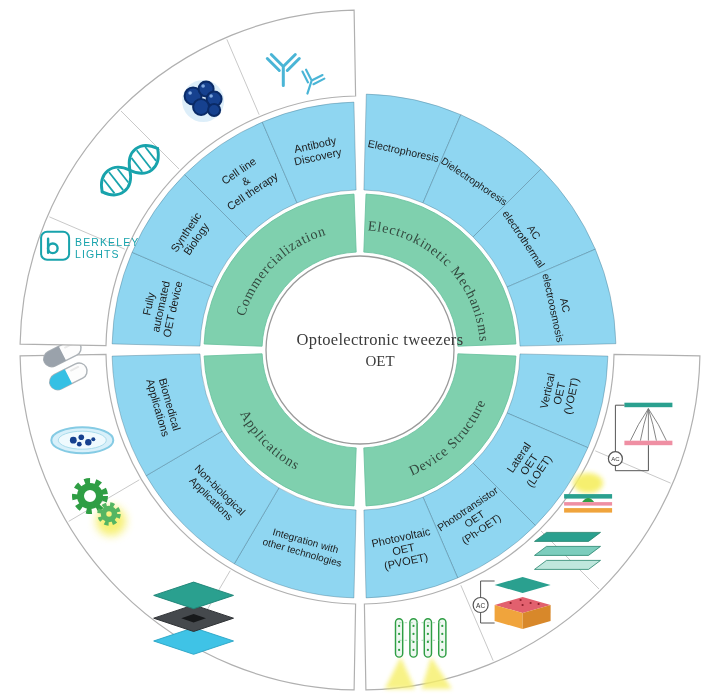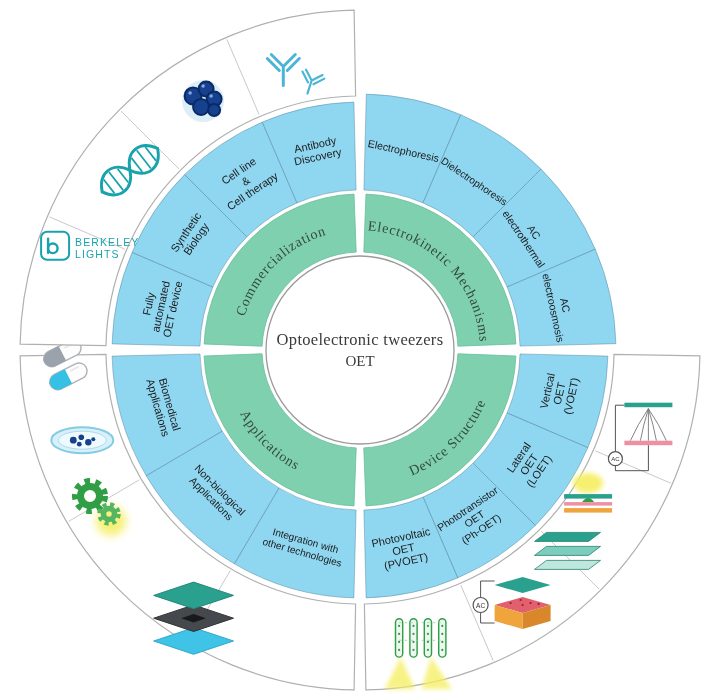--- a/index.html
+++ b/index.html
@@ -1,19 +1,19 @@
 <!DOCTYPE html>
 <html><head>
 <meta charset="utf-8">
 <style>
   html,body{margin:0;padding:0;background:#ffffff;}
   .stage{position:relative;width:704px;height:694px;background:#ffffff;overflow:hidden;
          font-family:"Liberation Serif",serif;}
   .stage svg{position:absolute;left:0;top:0;}
-  .center-label{position:absolute;left:360px;top:350px;transform:translate(-50%,-50%);
+  .center-label{position:absolute;left:380px;top:350px;transform:translate(-50%,-50%);
                 text-align:center;color:#3a3a3a;white-space:nowrap;pointer-events:none;}
   .center-label .l1{display:block;font-size:16.5px;letter-spacing:.3px;}
   .center-label .l2{display:block;font-size:15px;margin-top:3px;}
 </style>
 </head>
 <body>
 
 <div class="stage">
   <svg id="diagram" width="704" height="694" viewBox="0 0 704 694">
       <defs>

